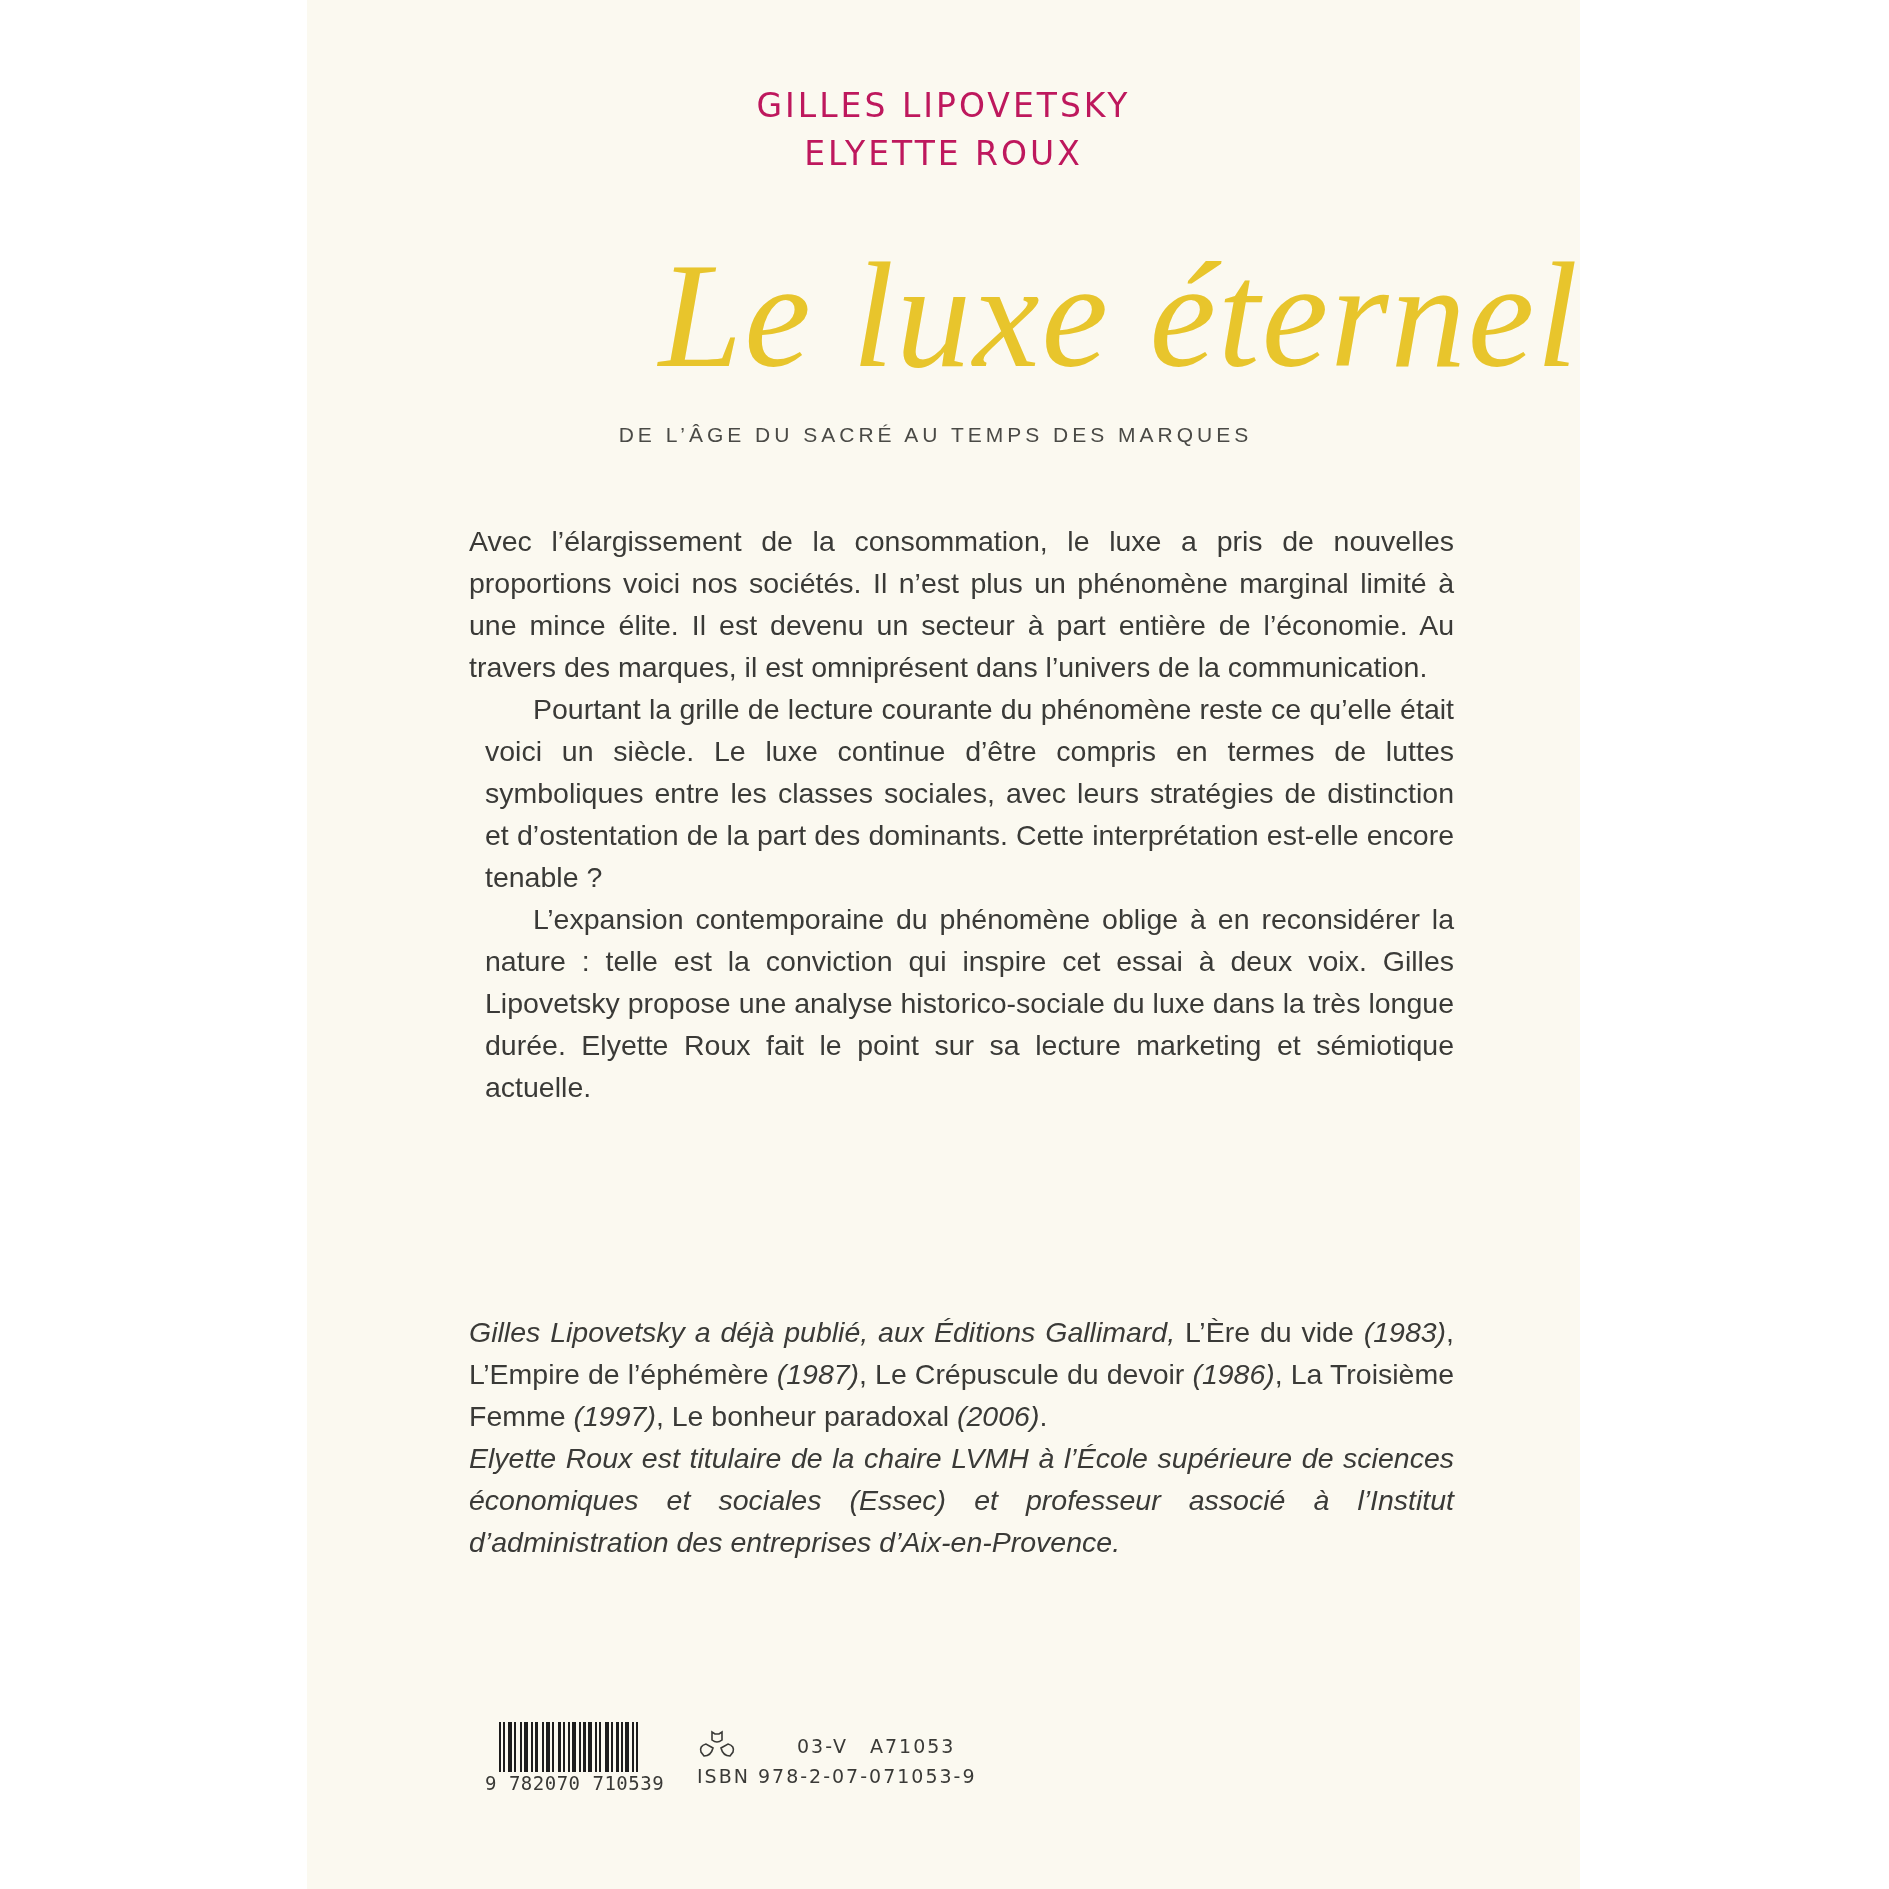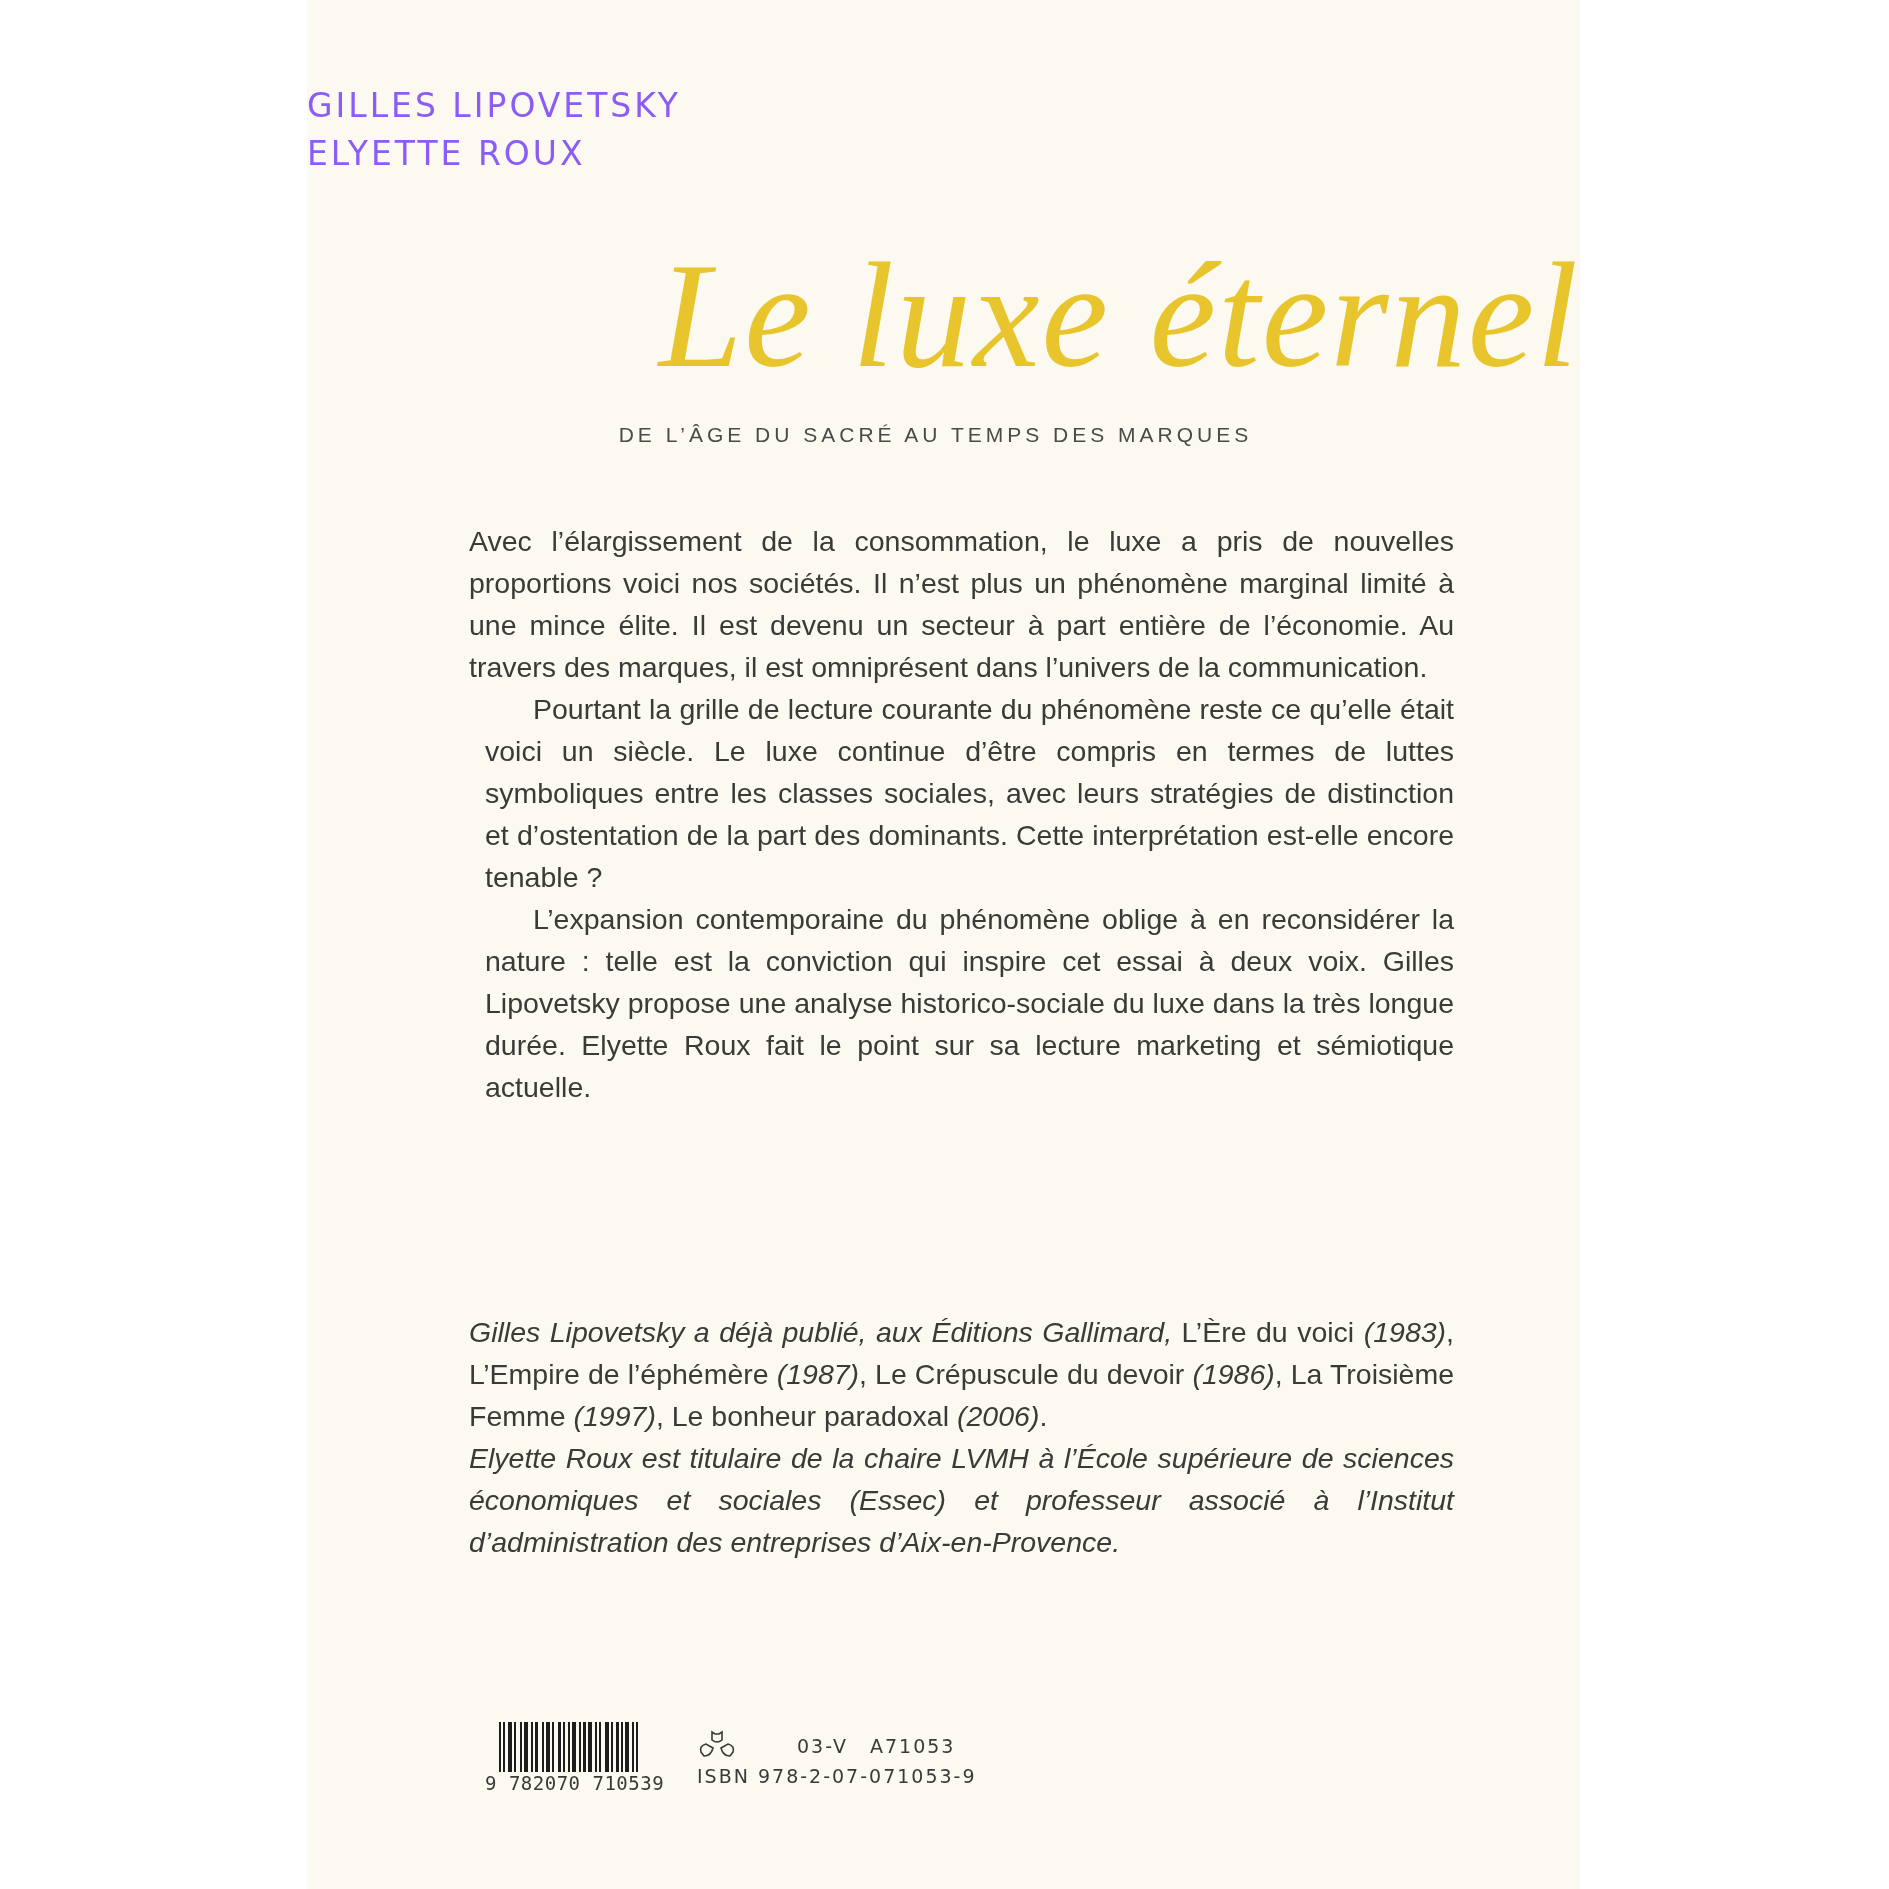--- a/index.html
+++ b/index.html
@@ -6,22 +6,22 @@
   body {
     width: 1889px; height: 1889px; background: #ffffff;
     position: relative; overflow: hidden;
     font-family: "Liberation Sans", sans-serif;
   }
   .cover {
     position: absolute; left: 307px; top: 0; width: 1273px; height: 1889px;
     background: #fbf9f0;
   }
   .authors {
-    position: absolute; left: 0; right: 0; top: 82px; text-align: left;
-    color: #8b5cf6; font-family: "DejaVu Sans", sans-serif;
+    position: absolute; left: 0; right: 0; top: 82px; text-align: center;
+    color: #be185d; font-family: "DejaVu Sans", sans-serif;
     font-size: 33px; letter-spacing: 3px; line-height: 48px; font-weight: normal;
   }
   .authors div { margin: 0; }
   .title {
     position: absolute; left: 0; right: 0; top: 225px; text-align: right;
     color: #e8c52c; font-family: "Liberation Serif", serif; font-style: italic;
     font-size: 150px; line-height: 180px; letter-spacing: 2px;
   }
   .subtitle {
     position: absolute; left: 0; right: 16px; top: 423px; text-align: center;
@@ -74,21 +74,21 @@
 
   <div class="subtitle">DE L’ÂGE DU SACRÉ AU TEMPS DES MARQUES</div>
 
   <div class="body">
     <p>Avec l’élargissement de la consommation, le luxe a pris de nouvelles proportions voici nos sociétés. Il n’est plus un phénomène marginal limité à une mince élite. Il est devenu un secteur à part entière de l’économie. Au travers des marques, il est omniprésent dans l’univers de la communication.</p>
     <p class="indent">Pourtant la grille de lecture courante du phénomène reste ce qu’elle était voici un siècle. Le luxe continue d’être compris en termes de luttes symboliques entre les classes sociales, avec leurs stratégies de distinction et d’ostentation de la part des dominants. Cette interprétation est-elle encore tenable ?</p>
     <p class="indent">L’expansion contemporaine du phénomène oblige à en reconsidérer la nature : telle est la conviction qui inspire cet essai à deux voix. Gilles Lipovetsky propose une analyse historico-sociale du luxe dans la très longue durée. Elyette Roux fait le point sur sa lecture marketing et sémiotique actuelle.</p>
   </div>
 
   <div class="bio">
-    <p><em>Gilles Lipovetsky a déjà publié, aux Éditions Gallimard,</em> <span>L’Ère du voici</span> <em>(1983)</em>, <span>L’Empire de l’éphémère</span> <em>(1987)</em>, <span>Le Crépuscule du devoir</span> <em>(1986)</em>, <span>La Troisième Femme</span> <em>(1997)</em>, <span>Le bonheur paradoxal</span> <em>(2006)</em>.</p>
+    <p><em>Gilles Lipovetsky a déjà publié, aux Éditions Gallimard,</em> <span>L’Ère du vide</span> <em>(1983)</em>, <span>L’Empire de l’éphémère</span> <em>(1987)</em>, <span>Le Crépuscule du devoir</span> <em>(1986)</em>, <span>La Troisième Femme</span> <em>(1997)</em>, <span>Le bonheur paradoxal</span> <em>(2006)</em>.</p>
     <p><em>Elyette Roux est titulaire de la chaire LVMH à l’École supérieure de sciences économiques et sociales (Essec) et professeur associé à l’Institut d’administration des entreprises d’Aix-en-Provence.</em></p>
   </div>
 
   <div class="barcode">
     <div class="barcode-bars">
       <span style="width:2px;margin-right:2px"></span>
         <span style="width:2px;margin-right:3px"></span>
       <span style="width:4px;margin-right:2px"></span>
         <span style="width:2px;margin-right:4px"></span>
       <span style="width:2px;margin-right:2px"></span>

